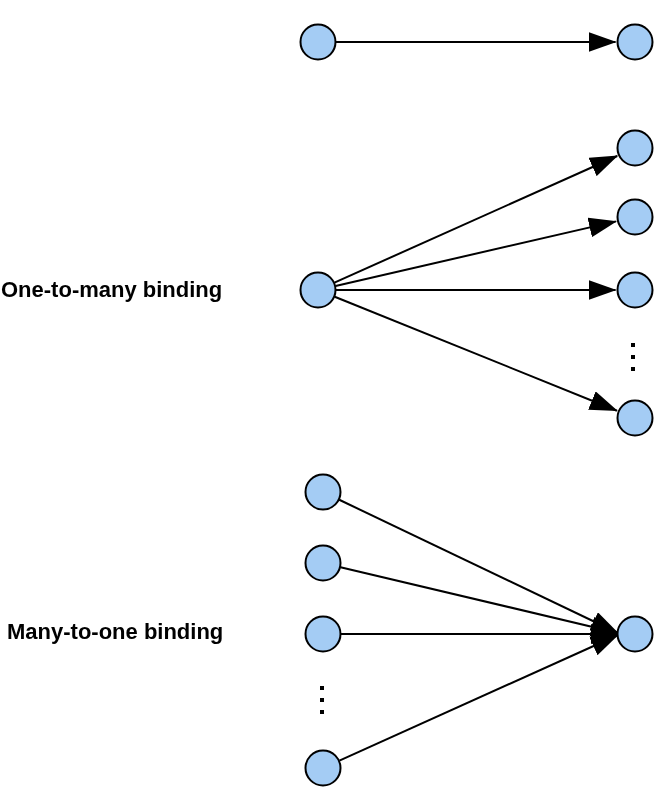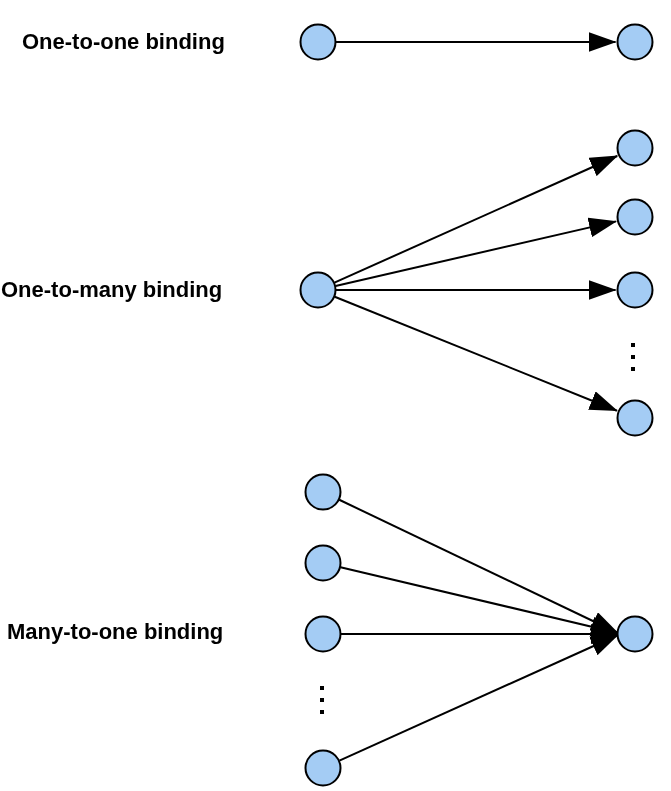--- a/index.html
+++ b/index.html
@@ -73,19 +73,18 @@
         <circle cx="635" cy="290" r="17.5" fill="#a4ccf4" stroke="#000000" stroke-width="2"></circle>
         <circle cx="635" cy="418" r="17.5" fill="#a4ccf4" stroke="#000000" stroke-width="2"></circle>
         <circle cx="323" cy="492" r="17.5" fill="#a4ccf4" stroke="#000000" stroke-width="2"></circle>
         <circle cx="323" cy="563" r="17.5" fill="#a4ccf4" stroke="#000000" stroke-width="2"></circle>
         <circle cx="323" cy="634" r="17.5" fill="#a4ccf4" stroke="#000000" stroke-width="2"></circle>
         <circle cx="323" cy="768" r="17.5" fill="#a4ccf4" stroke="#000000" stroke-width="2"></circle>
         <circle cx="635" cy="634" r="17.5" fill="#a4ccf4" stroke="#000000" stroke-width="2"></circle>
       </g>
   </svg>
 
-  <div class="section-label" id="label-0">One-to-one binding</div>
 
   <div class="section-label" id="label-1">One-to-many binding</div>
 
   <div class="section-label" id="label-2">Many-to-one binding</div>
 
 </div>
 
 </body></html>

